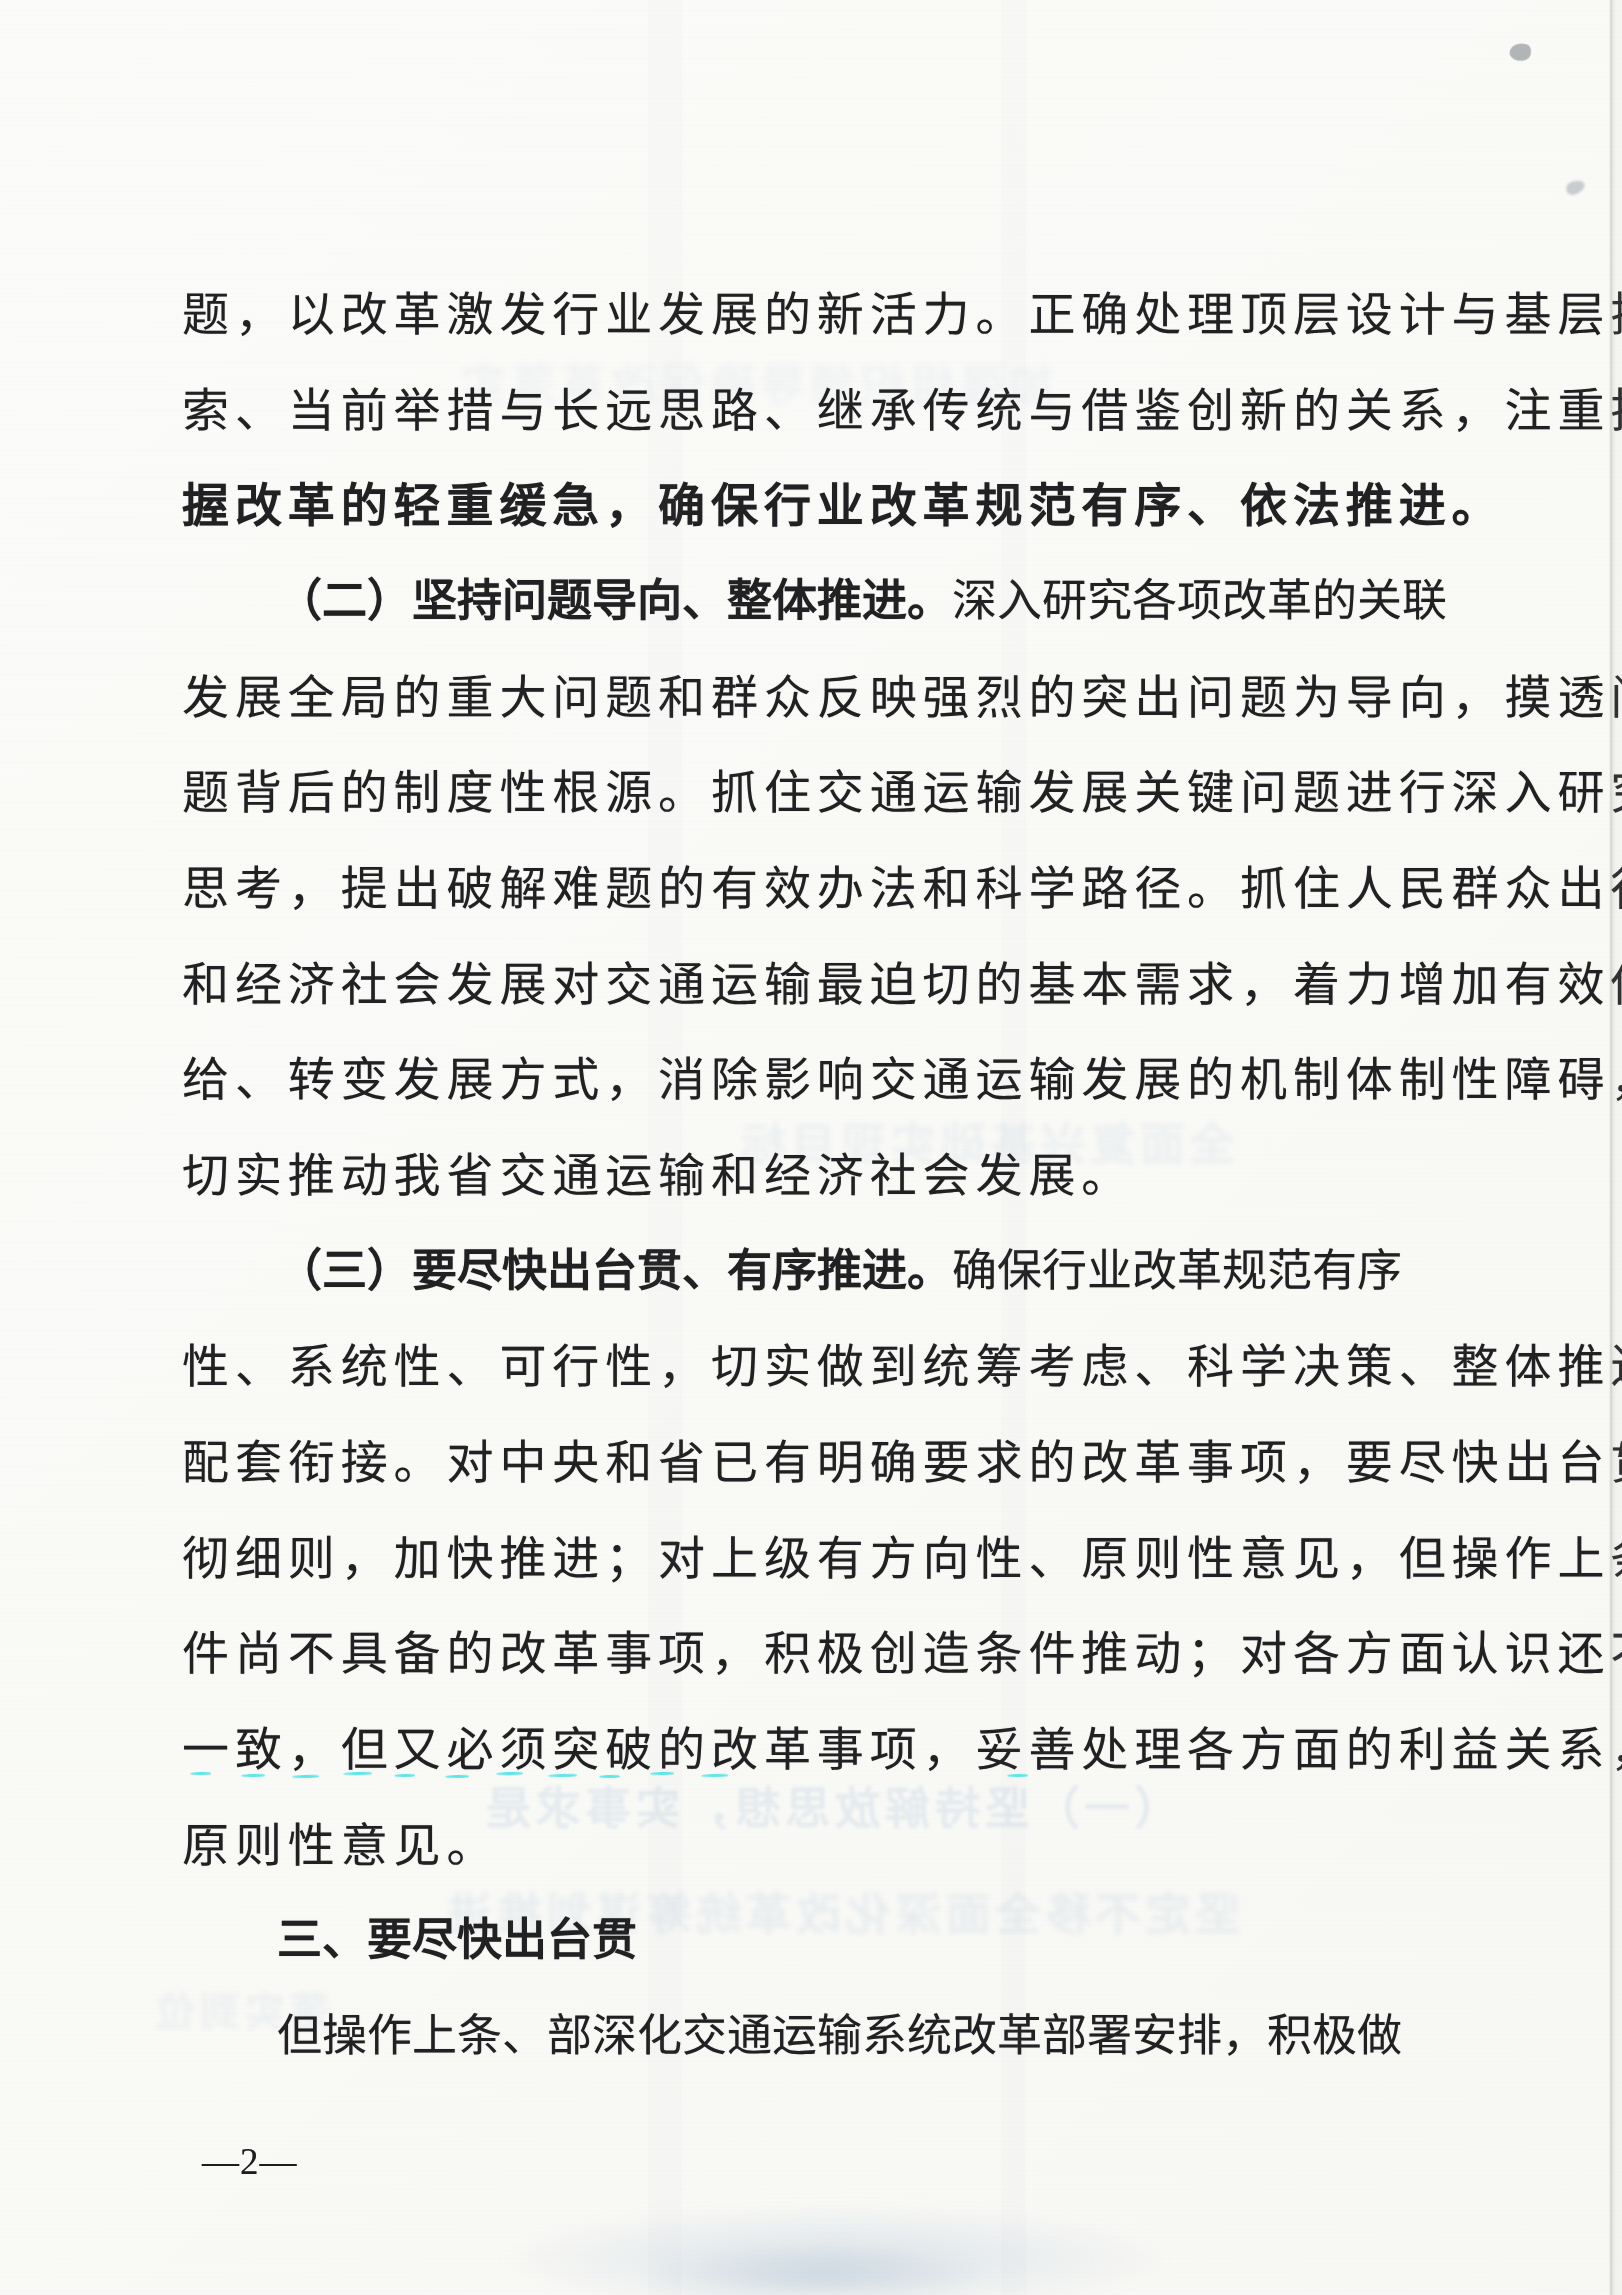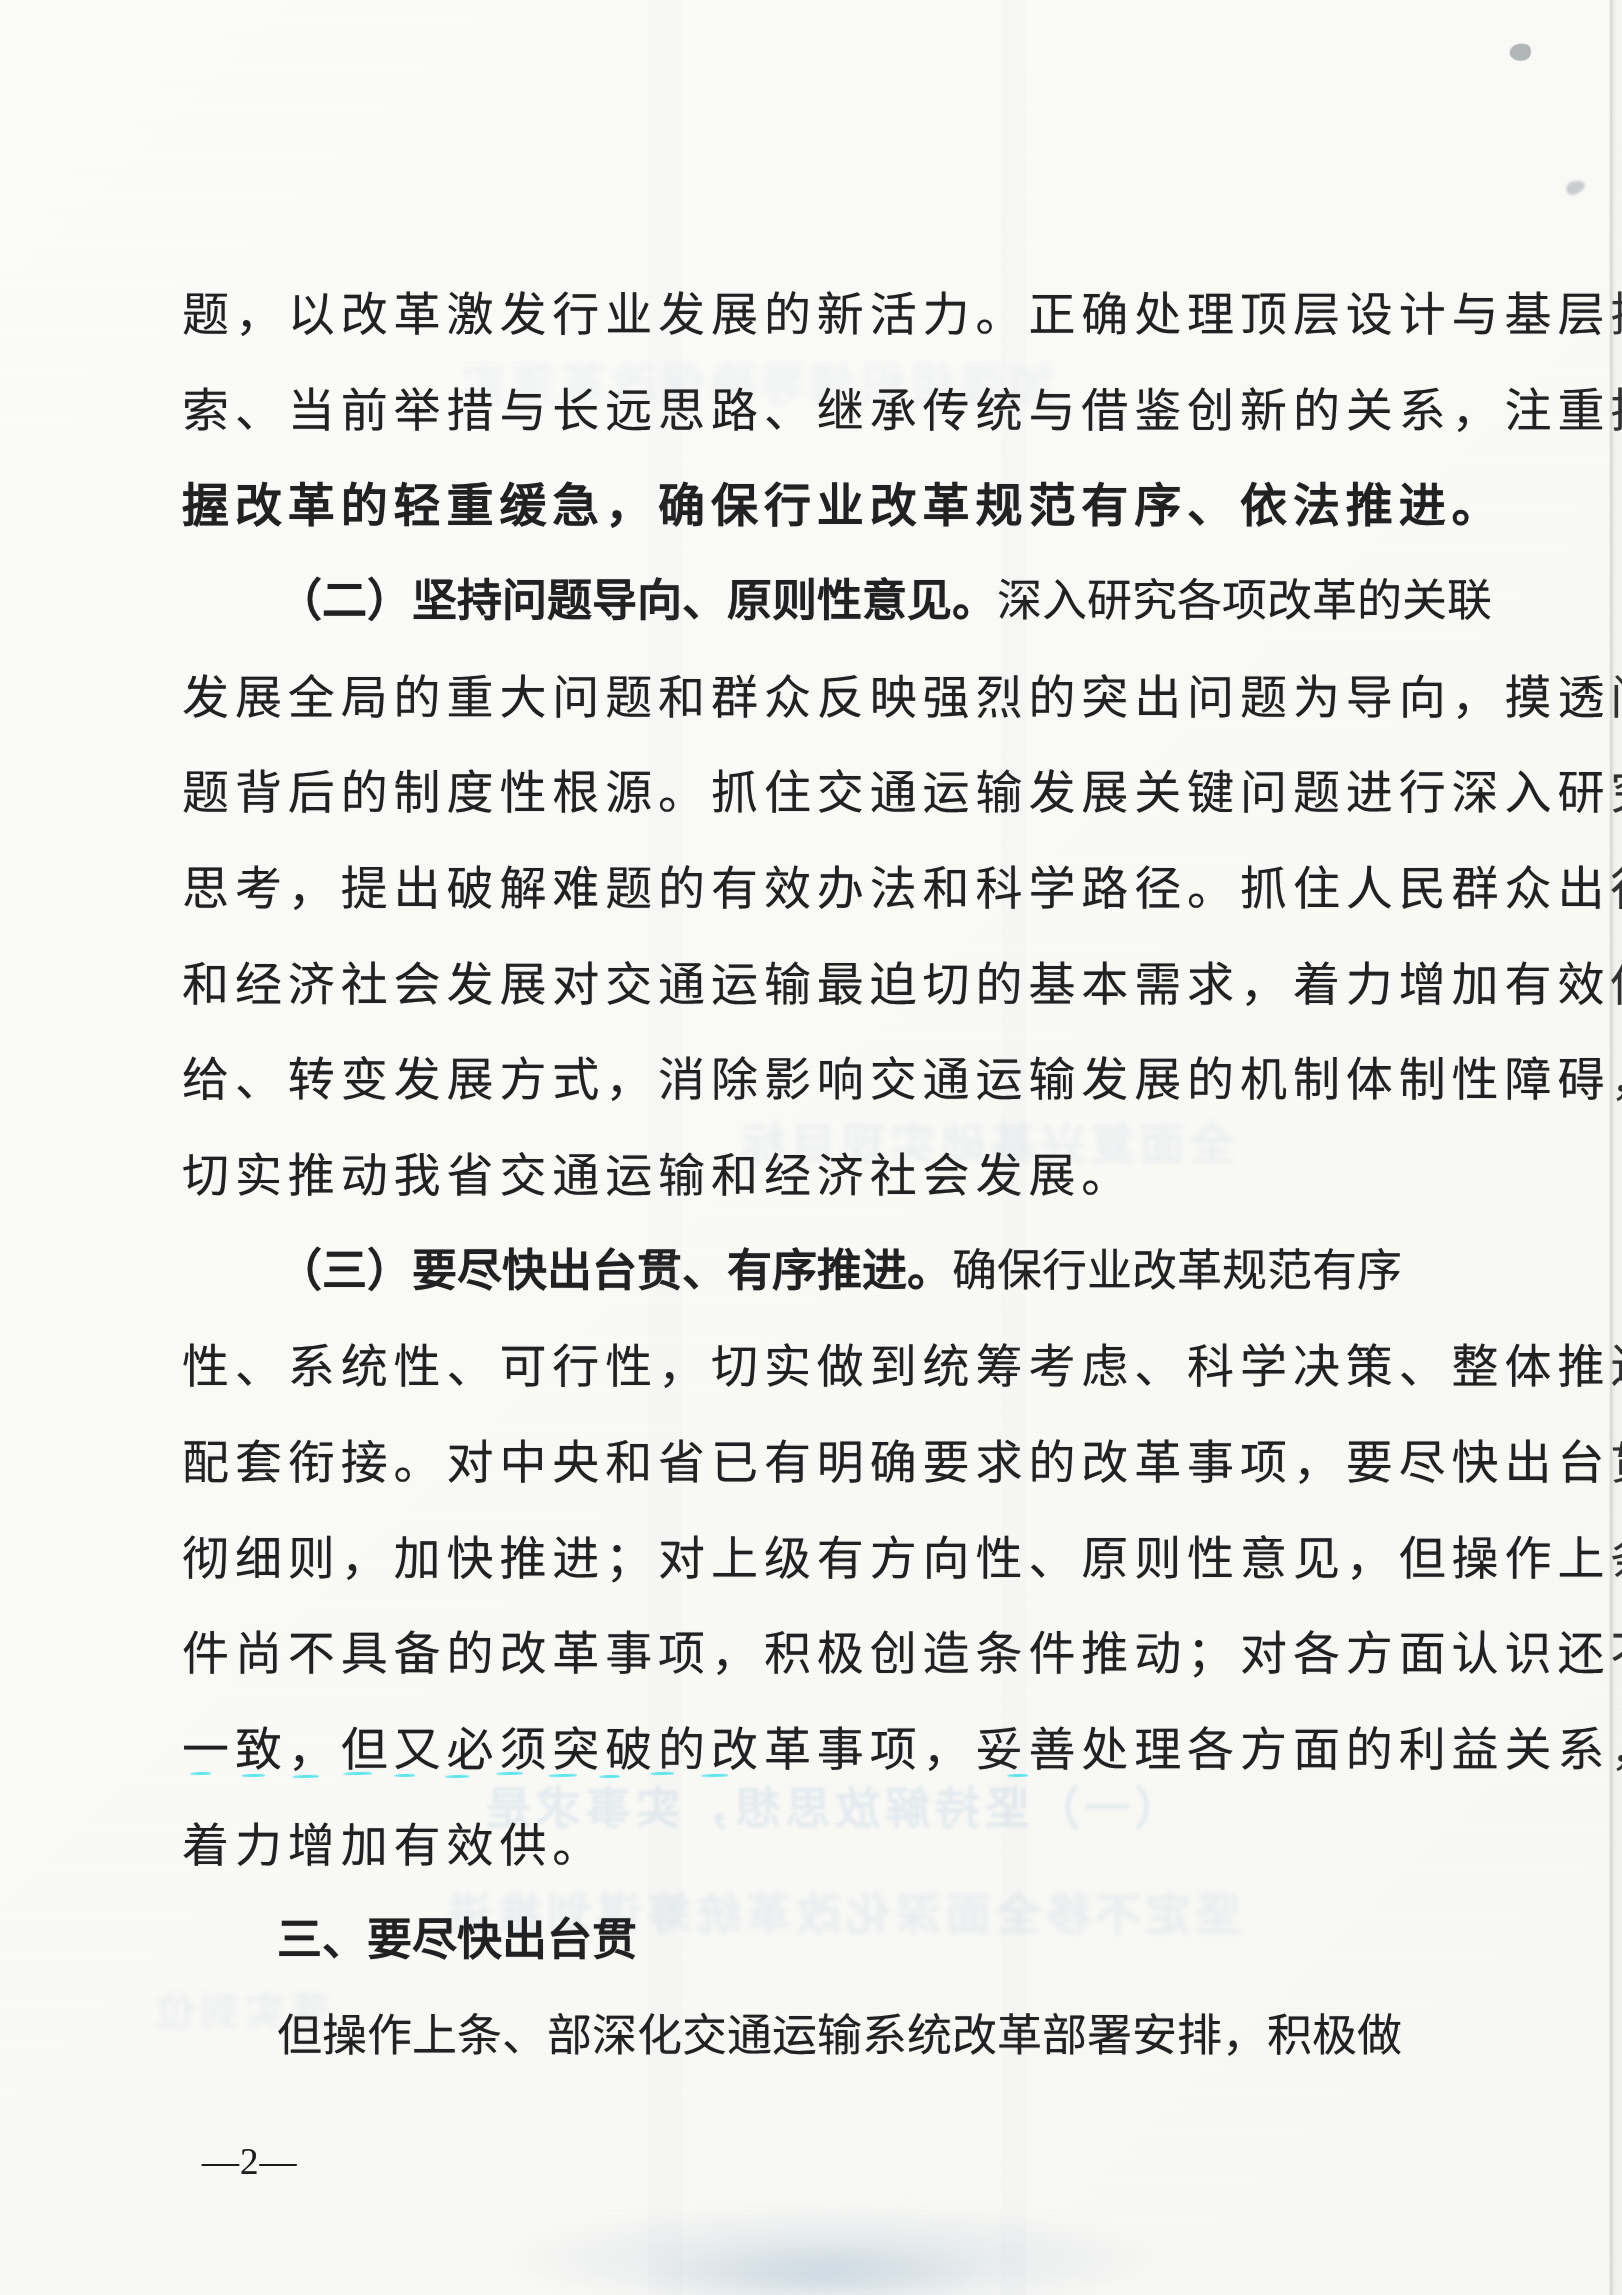--- a/index.html
+++ b/index.html
@@ -117,34 +117,34 @@
   <div class="bleed" id="bleed-0">加强组织领导确保改革落实</div>
   <div class="bleed" id="bleed-1">全面复兴基础实现目标</div>
   <div class="bleed" id="bleed-2">（一）坚持解放思想，实事求是</div>
   <div class="bleed" id="bleed-3">坚定不移全面深化改革统筹谋划推进</div>
   <div class="bleed" id="bleed-4">落实到位</div>
 
   <div id="lines-root">
       <div class="line" style="top: 292px;"><span>题，以改革激发行业发展的新活力。正确处理顶层设计与基层探</span></div>
       <div class="line" style="top: 388px;"><span>索、当前举措与长远思路、继承传统与借鉴创新的关系，注重把</span></div>
       <div class="line" style="top: 483px; font-weight: bold;"><span>握改革的轻重缓急，确保行业改革规范有序、依法推进。</span></div>
-      <div class="line indent" style="top: 579px;"><span class="bold">（二）坚持问题导向、原则性意见。</span><span>深入研究各项改革的关联</span></div>
+      <div class="line indent" style="top: 579px;"><span class="bold">（二）坚持问题导向、整体推进。</span><span>深入研究各项改革的关联</span></div>
       <div class="line" style="top: 675px;"><span>发展全局的重大问题和群众反映强烈的突出问题为导向，摸透问</span></div>
       <div class="line" style="top: 770px;"><span>题背后的制度性根源。抓住交通运输发展关键问题进行深入研究</span></div>
       <div class="line" style="top: 866px;"><span>思考，提出破解难题的有效办法和科学路径。抓住人民群众出行</span></div>
       <div class="line" style="top: 962px;"><span>和经济社会发展对交通运输最迫切的基本需求，着力增加有效供</span></div>
       <div class="line" style="top: 1057px;"><span>给、转变发展方式，消除影响交通运输发展的机制体制性障碍，</span></div>
       <div class="line" style="top: 1153px;"><span>切实推动我省交通运输和经济社会发展。</span></div>
       <div class="line indent" style="top: 1249px;"><span class="bold">（三）要尽快出台贯、有序推进。</span><span>确保行业改革规范有序</span></div>
       <div class="line" style="top: 1344px;"><span>性、系统性、可行性，切实做到统筹考虑、科学决策、整体推进、</span></div>
       <div class="line" style="top: 1440px;"><span>配套衔接。对中央和省已有明确要求的改革事项，要尽快出台贯</span></div>
       <div class="line" style="top: 1536px;"><span>彻细则，加快推进；对上级有方向性、原则性意见，但操作上条</span></div>
       <div class="line" style="top: 1631px;"><span>件尚不具备的改革事项，积极创造条件推动；对各方面认识还不</span></div>
       <div class="line" style="top: 1727px;"><span>一致，但又必须突破的改革事项，妥善处理各方面的利益关系，</span></div>
-      <div class="line" style="top: 1823px;"><span>着力增加有效供。</span></div>
+      <div class="line" style="top: 1823px;"><span>原则性意见。</span></div>
       <div class="line indent heading" style="top: 1918px;"><span>三、要尽快出台贯</span></div>
       <div class="line indent" style="top: 2014px;"><span>但操作上条、部深化交通运输系统改革部署安排，积极做</span></div>
     </div>
 
   <div class="pagenum">—2—</div>
 
   <div class="blob"></div>
   <div class="blob2"></div>
   <div class="smudge1"></div>
   <div class="smudge2"></div>

